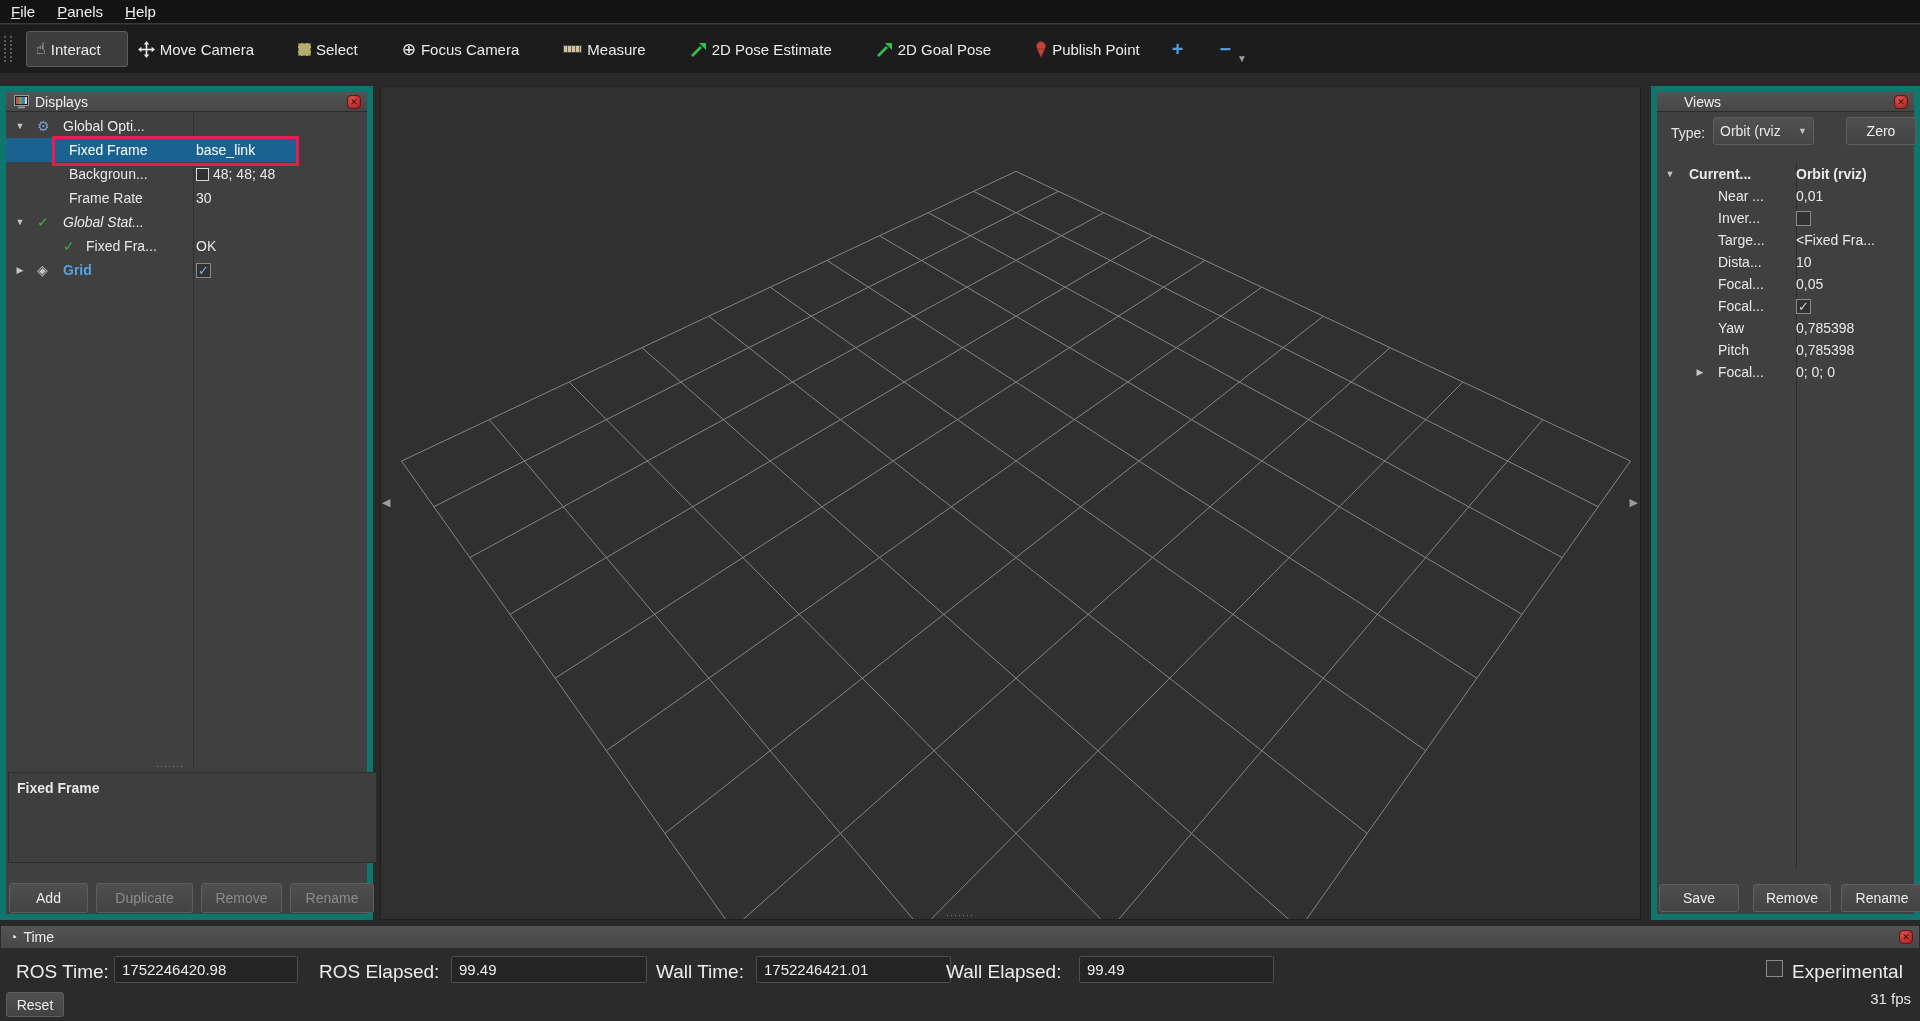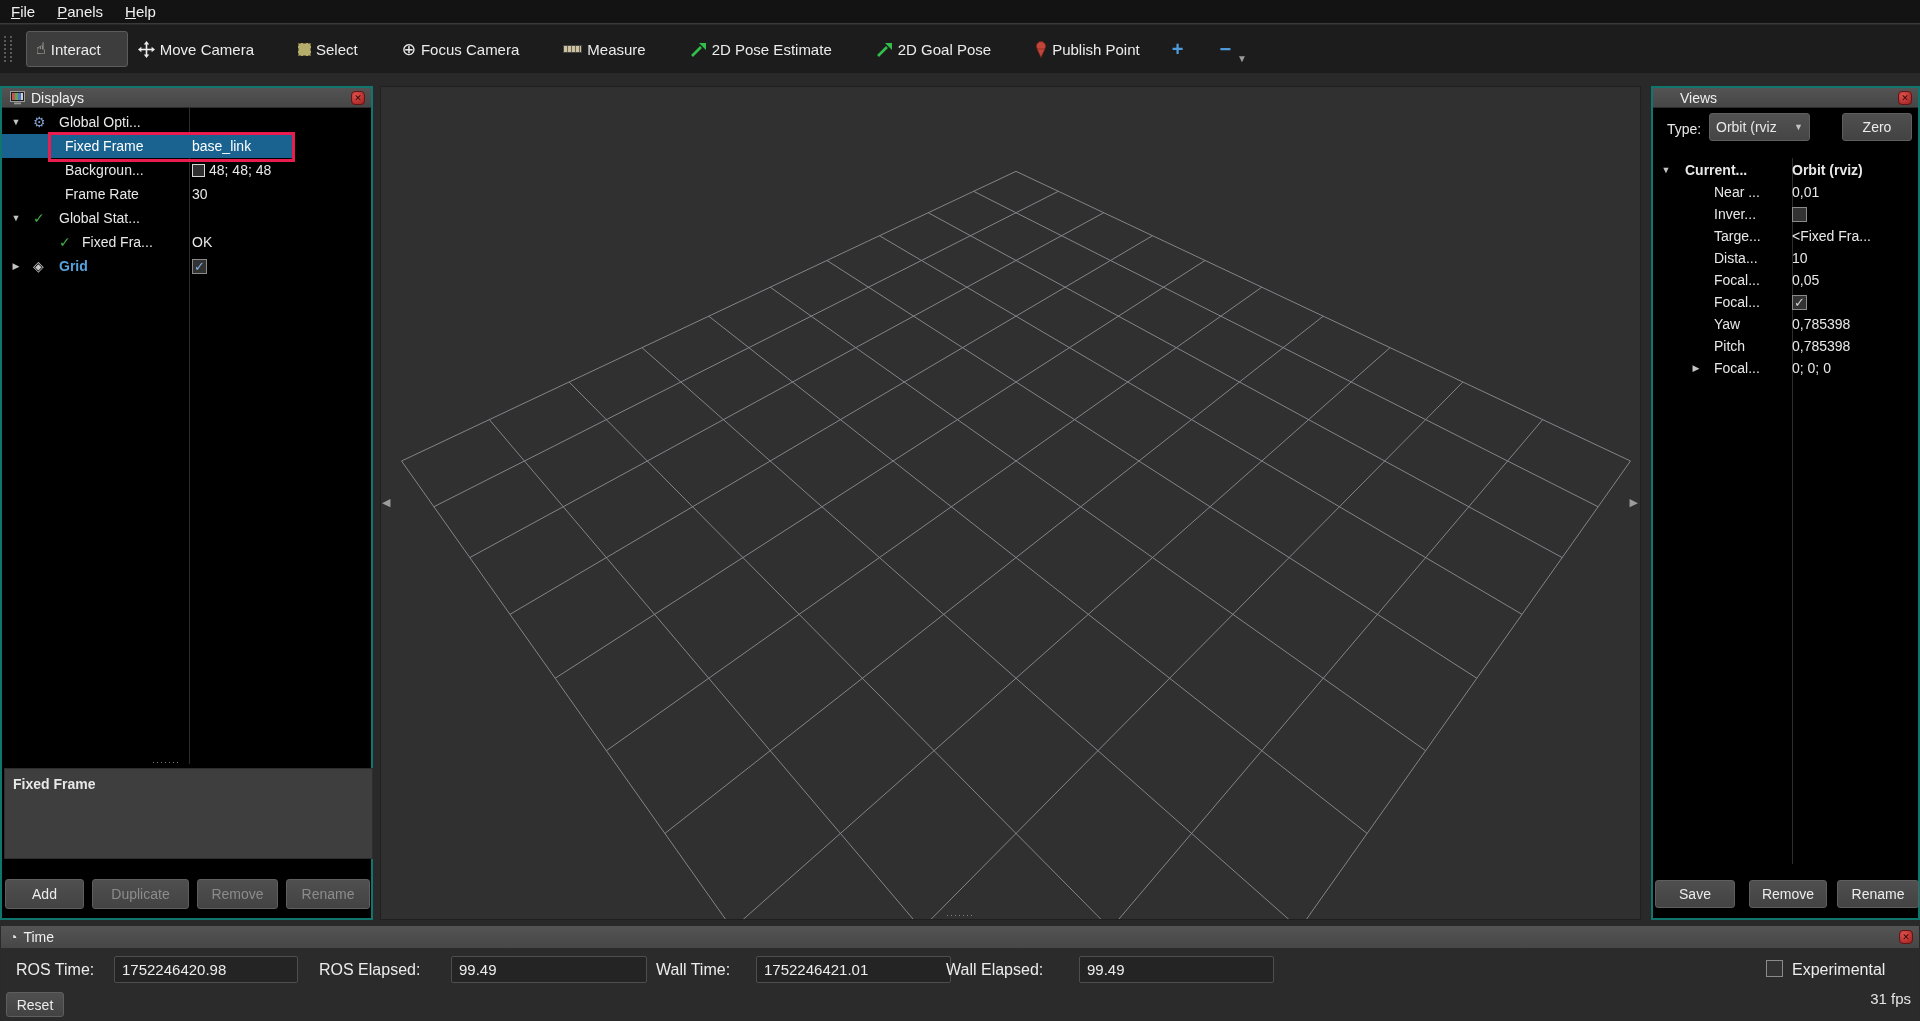--- a/index.html
+++ b/index.html
@@ -18,21 +18,21 @@
   .tool-btn { display:flex; align-items:center; gap:5px; background:#3d3d3d; border:1px solid #5c5c5c; border-radius:3px; height:36px; padding:0 26px 0 9px; margin-left:14px; margin-right:10px; }
   .icon-hand { color:#d8d8cc; font-size:16px; line-height:1; }
   .icon-focus { color:#ececec; font-size:17px; line-height:1; }
   .icon-select { width:13px; height:13px; background:#b5ad6b; border:1px dashed #70683f; }
   .icon-measure { width:19px; height:8px; background:#cac2a2; border:1px solid #444; background-image:repeating-linear-gradient(90deg,transparent 0 3px,#6b6448 3px 4px); }
   .tb-plus { color:#4f9cdc; font-size:20px; font-weight:bold; margin-left:-12px; margin-right:36px; }
   .tb-minus { color:#4f9cdc; font-size:20px; font-weight:bold; }
   .tb-overflow { color:#9a9a9a; font-size:10px; margin-left:6px; margin-top:18px; }
 
   
-  .panel { position:absolute; background:#000000; border:2px solid #0f766e; }
+  .panel { position:absolute; background:#404040; border:6px solid #0f766e; }
   .panel-header { position:absolute; left:0; top:0; right:0; height:20px; background:linear-gradient(#535353,#464646); border-bottom:1px solid #2c2c2c; display:flex; align-items:center; font-size:14px; color:#efefef; padding-left:8px; gap:6px; }
   .close-btn { position:absolute; right:6px; top:3px; width:14px; height:14px; border-radius:4px; background:radial-gradient(circle at 35% 30%, #e0524d, #9c1f1f); border:1px solid #641414; color:#2e0505; font-size:9px; line-height:12px; text-align:center; font-weight:bold; }
 
   
   #displays { left:0; top:86px; width:373px; height:834px; }
   .col-divider { position:absolute; width:1px; background:#2d2d2d; }
   .trow { position:absolute; left:0; height:24px; width:373px; display:flex; align-items:center; font-size:14px; }
   .trow .exp { position:absolute; font-size:9px; color:#c4c4c4; width:12px; text-align:center; }
   .trow .ticon { position:absolute; font-size:14px; line-height:1; }
   .trow .tlabel { position:absolute; white-space:nowrap; }
@@ -60,21 +60,21 @@
   .combo { position:absolute; left:56px; top:1px; width:101px; height:28px; background:linear-gradient(#515151,#454545); border:1px solid #5e5e5e; border-radius:3px; display:flex; align-items:center; padding:0 6px; font-size:14px; }
   .combo .caret { margin-left:auto; font-size:9px; color:#c4c4c4; }
   #views .trow { width:269px; }
   #views .trow .tvalue { left:139px; }
   .vrow-bold { font-weight:bold; }
 
   
   #time { left:0; top:925px; width:1920px; height:96px; background:#2b2b2b; border:1px solid #2a2a2a; }
   #time .panel-header { height:23px; background:linear-gradient(#545454,#474747); }
   .clock-icon { color:#e2e2e2; font-size:14px; }
-  .tfield-label { position:absolute; top:35px; font-size:16px; color:#ececec; white-space:nowrap; }
+  .tfield-label { position:absolute; top:35px; font-size:19px; color:#ececec; white-space:nowrap; }
   .tfield-box { position:absolute; top:30px; height:27px; background:#242424; border:1px solid #4e4e4e; border-radius:2px; font-size:15px; color:#ececec; display:flex; align-items:center; padding-left:7px; }
   .fps { position:absolute; right:8px; top:64px; font-size:15px; color:#e6e6e6; }
 </style>
 </head>
 <body>
 
 <div class="menubar">
   <span class="menu-item">File</span>
   <span class="menu-item">Panels</span>
   <span class="menu-item">Help</span>
@@ -185,21 +185,21 @@
   </div>
 
   <div class="trow" style="top:94px;">
     <span class="tlabel" style="left:63px;">Frame Rate</span>
     <span class="tvalue">30</span>
   </div>
 
   <div class="trow" style="top:118px;">
     <span class="exp" style="left:8px;">▼</span>
     <span class="ticon check-green" style="left:31px;">✓</span>
-    <span class="tlabel" style="left:57px;">Global Stat...</span>
+    <span class="tlabel" style="left:57px;font-style:italic;">Global Stat...</span>
   </div>
 
   <div class="trow" style="top:142px;">
     <span class="ticon check-green" style="left:57px;">✓</span>
     <span class="tlabel" style="left:80px;">Fixed Fra...</span>
     <span class="tvalue">OK</span>
   </div>
 
   <div class="trow" style="top:166px;">
     <span class="exp" style="left:8px;">▶</span>

